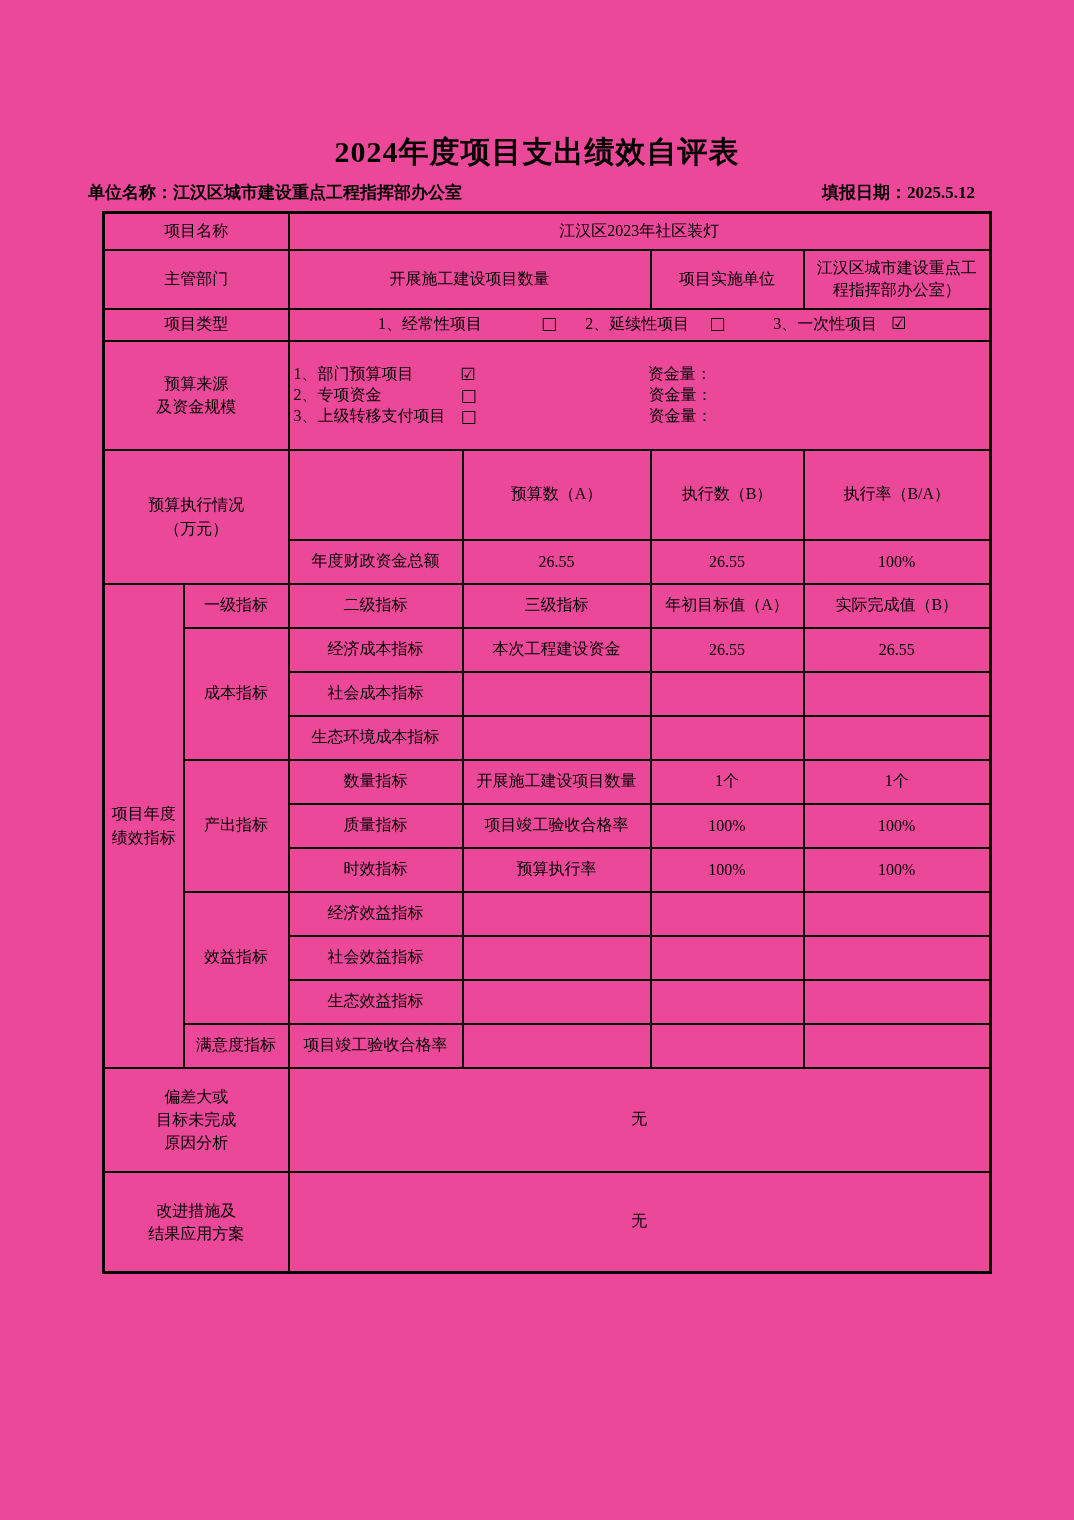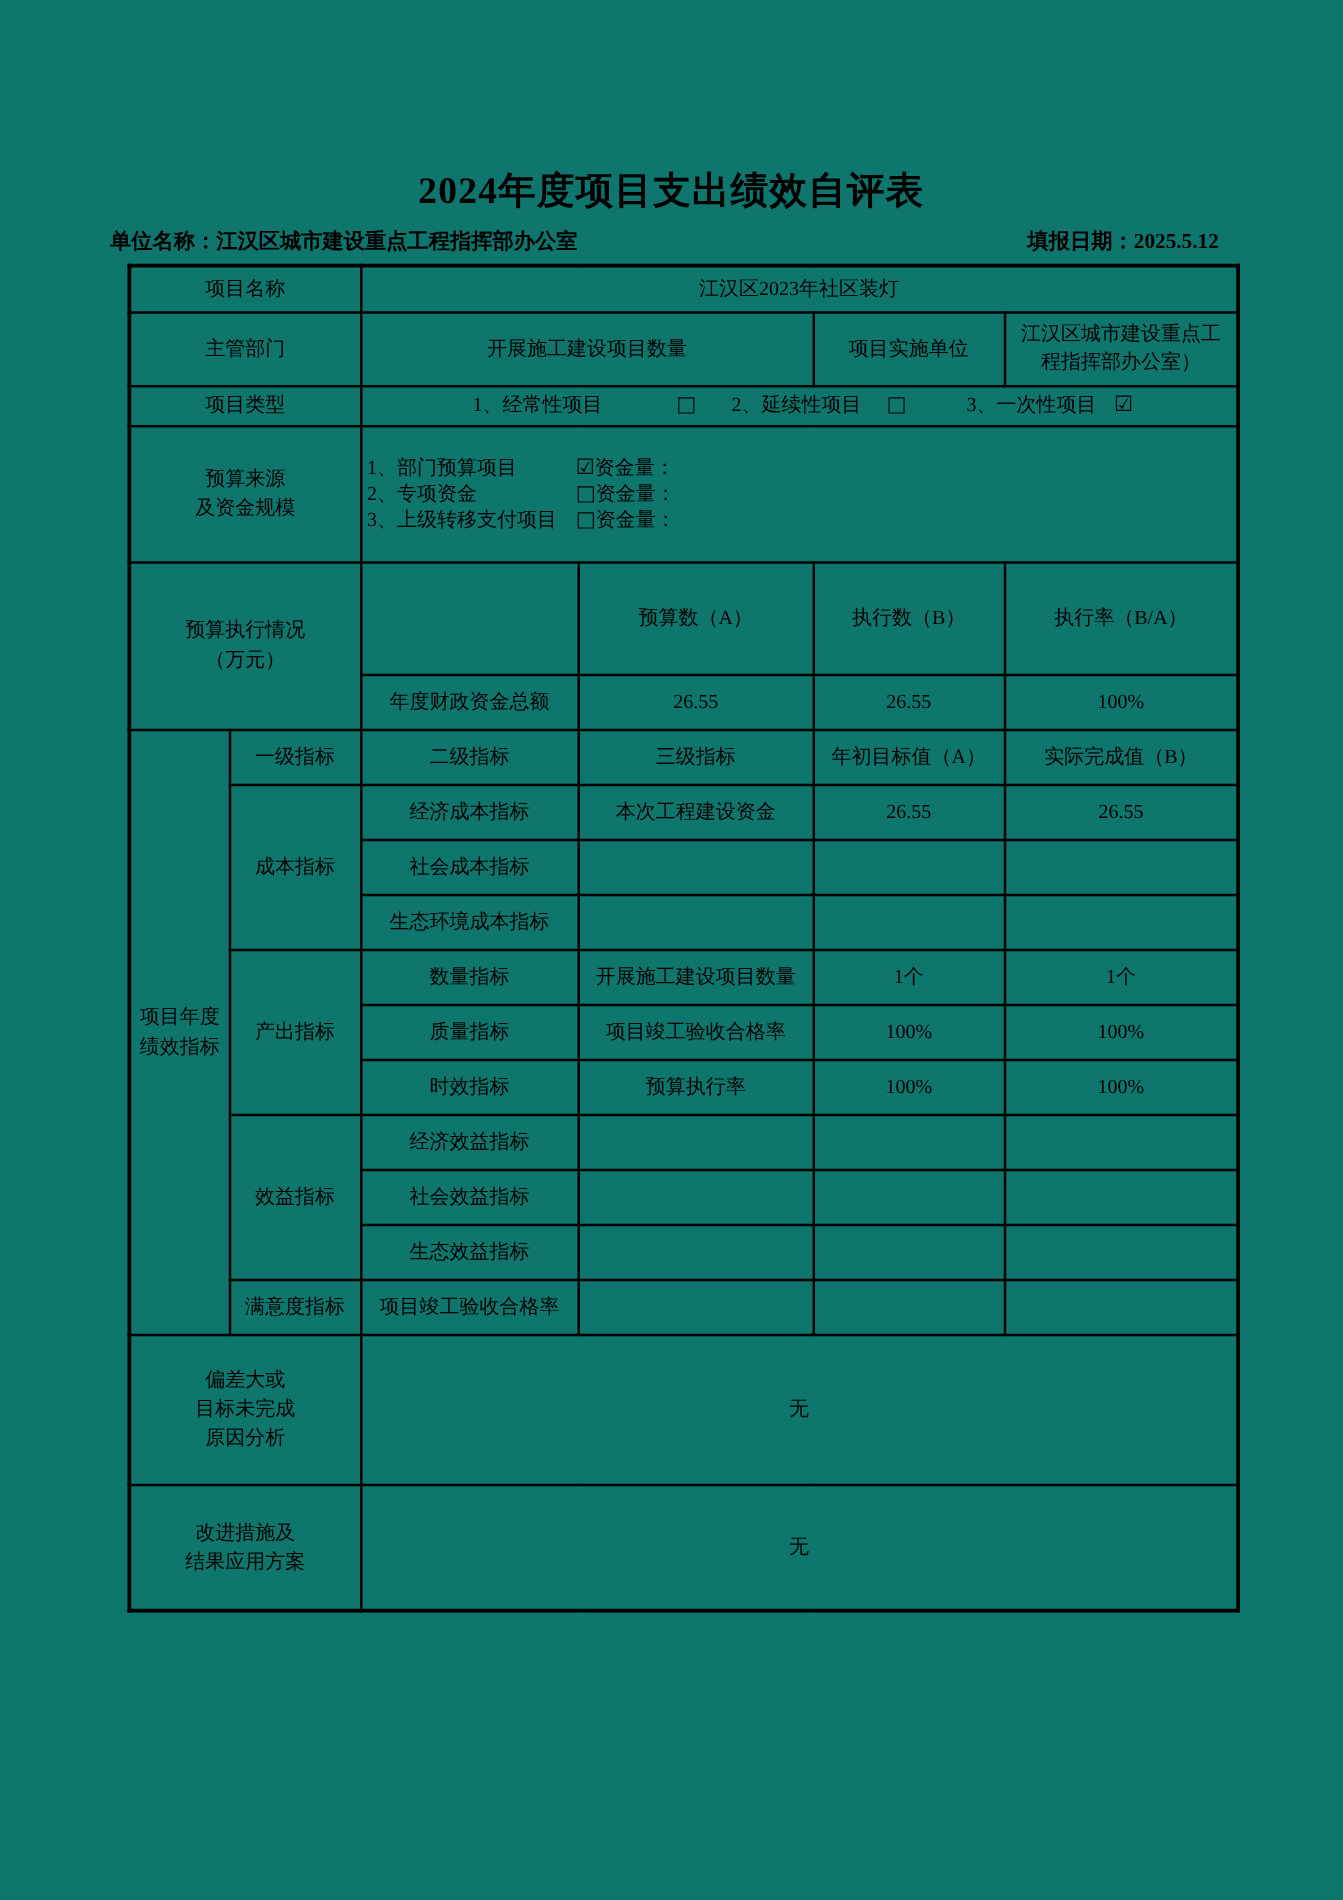--- a/index.html
+++ b/index.html
@@ -1,18 +1,18 @@
 <!DOCTYPE html>
 <html lang="zh"><head>
 <meta charset="utf-8">
 <style>
   * { margin:0; padding:0; box-sizing:border-box; }
   body { background:#ffffff; }
   .page {
-    position:relative; width:1074px; height:1520px; background:#0f766e;
+    position:relative; width:1074px; height:1520px; background:#ec4899;
     font-family:"Liberation Serif","DejaVu Serif",serif; color:#000;
     margin:0 auto; overflow:hidden;padding-left:18px;
   }
   .doc-title {
     position:absolute; top:132px; left:0; width:100%;
     text-align:center; font-size:30px; font-weight:700; letter-spacing:1px;
   }
   .meta-line {
     position:absolute; top:181px; left:88px; width:887px;
     display:flex; justify-content:space-between;
@@ -21,38 +21,38 @@
   table.main {
     position:absolute; top:211px; left:102px; width:887px;
     border-collapse:collapse; table-layout:fixed;
     border:3px solid #000;
   }
   table.main td {
     border:2px solid #000; font-size:16px; text-align:center;
     vertical-align:middle; padding:2px 4px; overflow:hidden;
   }
   .rh1{height:37px} .rh2{height:59px} .rh3{height:32px} .rh4{height:107px}
-  .rh5{height:90px} .rh6{height:44px} .rhd{height:120px} .rhi{height:101px}
+  .rh5{height:90px} .rh6{height:44px} .rhd{height:104px} .rhi{height:101px}
   .prewrap { white-space:pre-line; line-height:1.45; }
   .cb {
     font-family:"DejaVu Sans","Liberation Sans",sans-serif;
     font-size:17px; line-height:1; display:inline-block;
   }
   
   .ptype-cell { text-align:left; padding-left:6px; }
   .ptype-cell .opt-name { display:inline-block; }
   .pt-n1{margin-left:6px} .pt-c1{margin-left:55px}
   .pt-n2{margin-left:24px} .pt-c2{margin-left:16px}
   .pt-n3{margin-left:44px} .pt-c3{margin-left:10px}
   
   .bsrc-cell { padding:0 0 0 6px; }
   .bsrc-inner { display:flex; flex-direction:column; justify-content:center; height:103px; }
   .bsrc-line { display:flex; align-items:center; text-align:left; }
   .bsrc-name { display:inline-block; width:167px; text-align:left; }
-  .bsrc-amt { }
+  .bsrc-amt { margin-left:172px; }
   
   .freetext { text-align:left; padding-left:26px; }
   .impl-value { text-align:left; padding-left:6px; line-height:1.4; white-space:pre-line; }
 </style>
 </head>
 <body>
 
 <div class="page">
 
   <div class="doc-title">2024年度项目支出绩效自评表</div>

